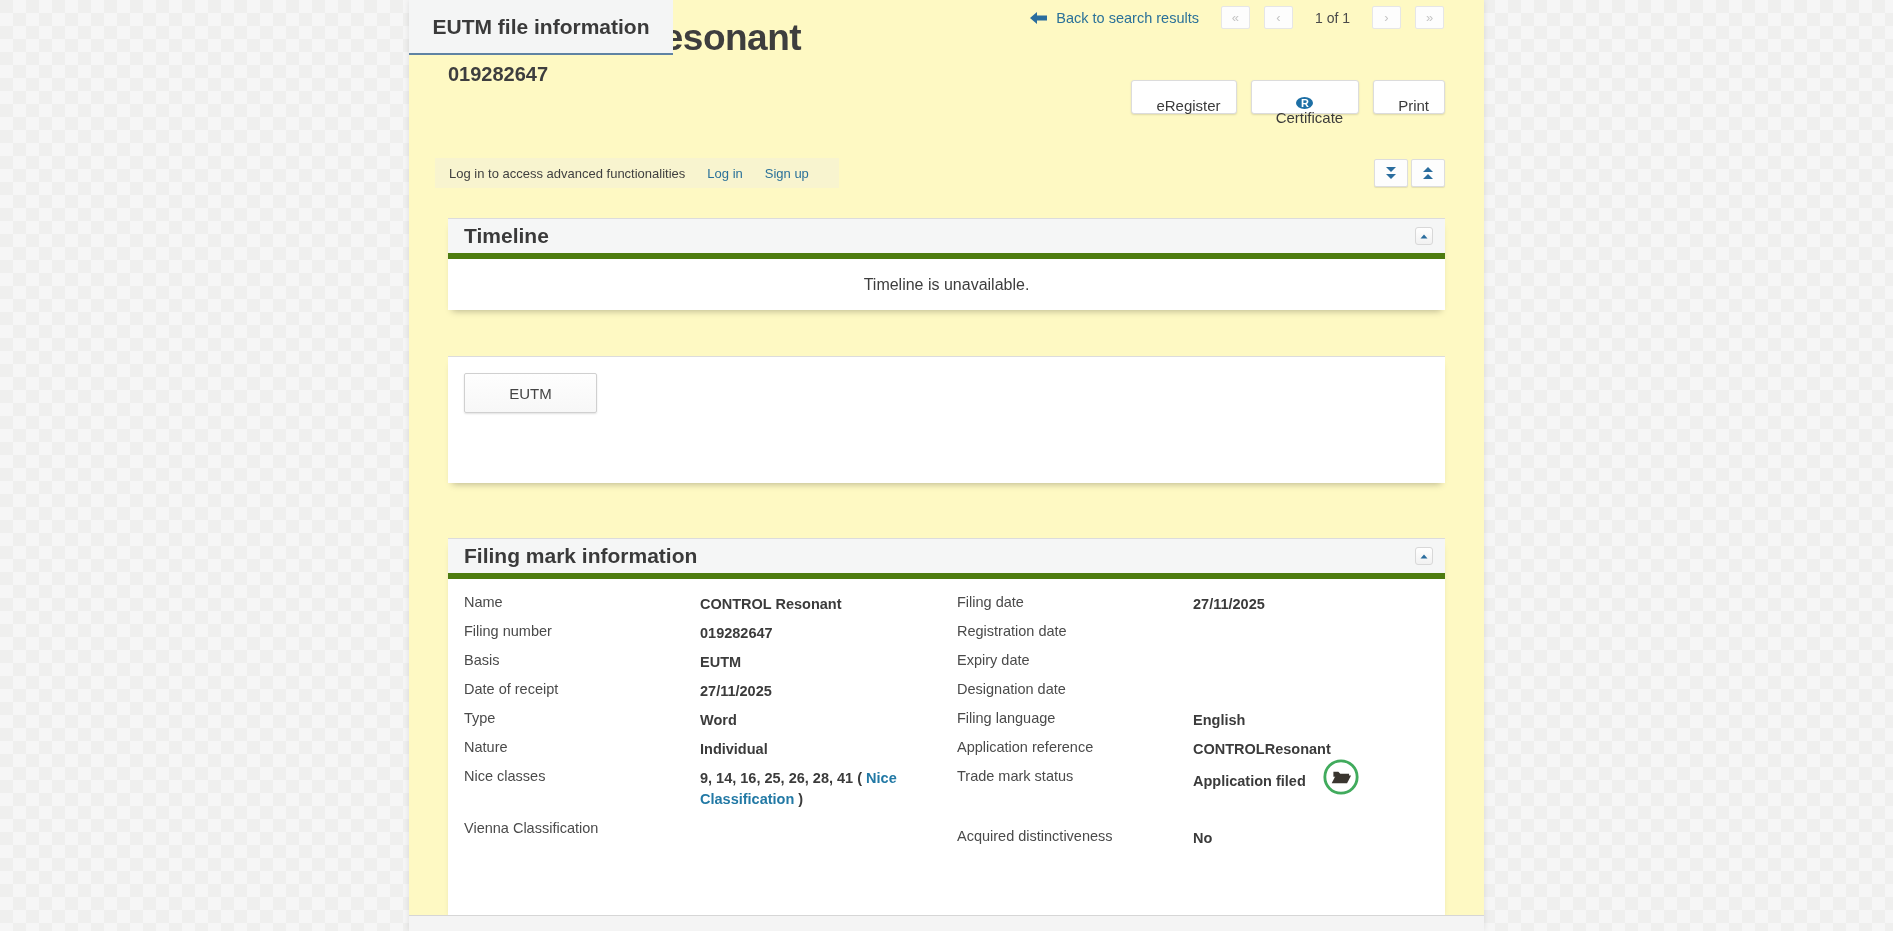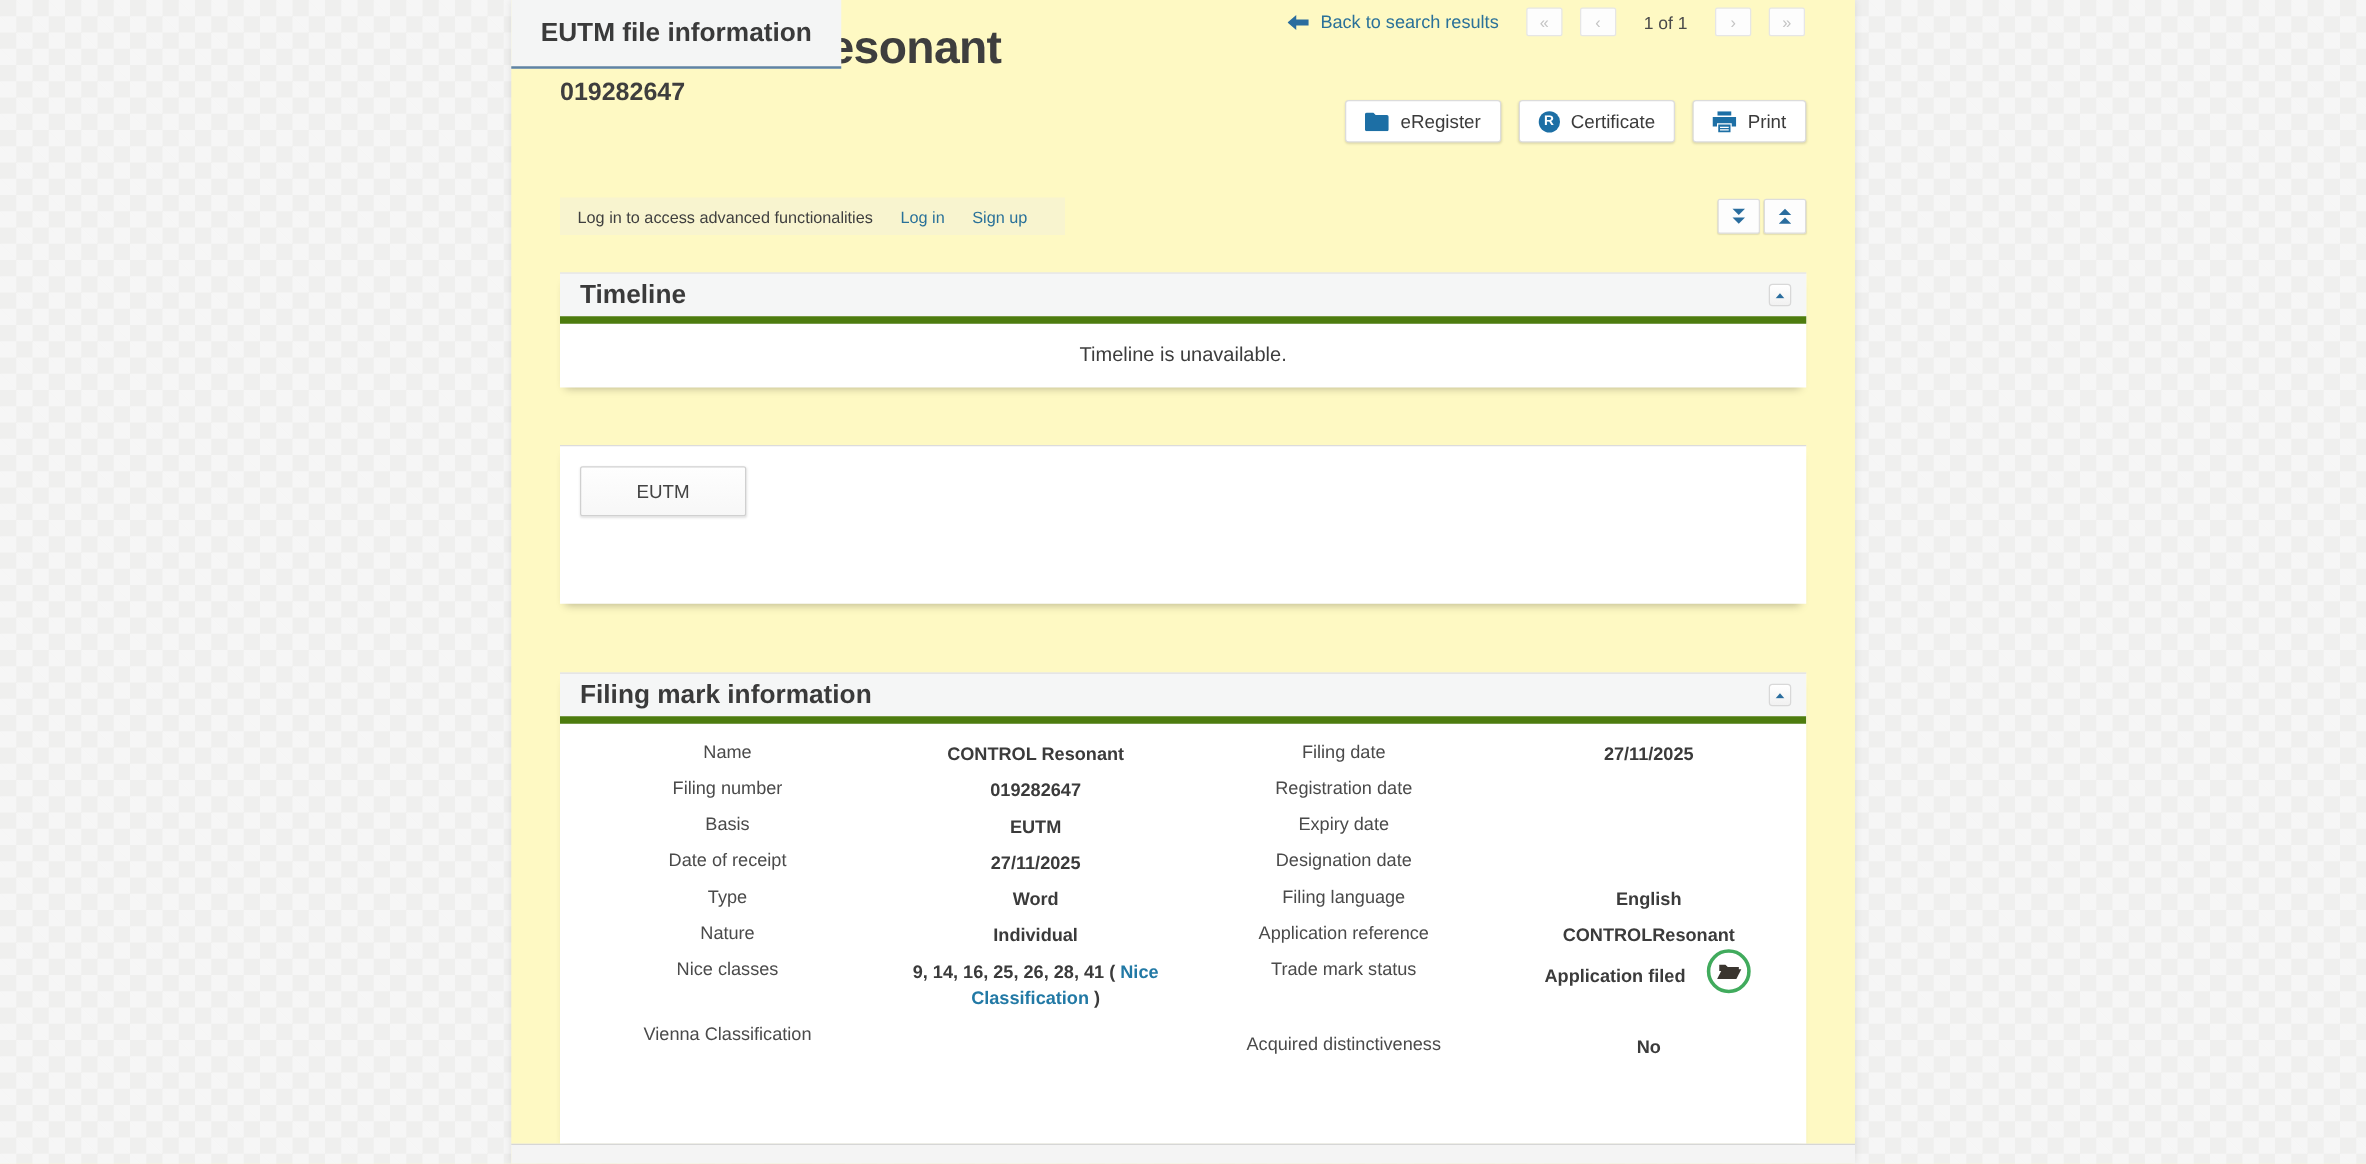--- a/index.html
+++ b/index.html
@@ -42,29 +42,29 @@
   }
   .pager-count { font-size:14px; color:#4a4a4a; margin-left:22px; }
   .pager-btn.next-group { margin-left:22px; }
   .title-block { padding:17px 0 0 39px; }
   .tm-title { font-size:37px; font-weight:700; color:#3e3e3e; letter-spacing:-.5px; line-height:1.15; }
   .tm-number { font-size:20px; font-weight:700; color:#3e3e3e; margin-top:3px; }
   .action-buttons { position:absolute; top:80px; right:39px; display:flex; }
   .action-btn {
     display:flex; align-items:center; height:33px; padding:16px 15px; margin-left:14px;
     background:#fff; border:1px solid #dcdcdc; border-radius:3px;
-    box-shadow:0 1px 2px rgba(0,0,0,.13); cursor:pointer;
+    box-shadow:0 1px 2px rgba(0,0,0,.13); cursor:pointer;flex-direction:column;
   }
   .action-btn .btn-label { font-size:15px; color:#3b3b3b; margin-left:9px; }
   .r-badge {
     width:17px; height:17px; border-radius:50%; background:#1d6fa5; color:#fff;
     font-size:11px; font-weight:700; display:flex; align-items:center; justify-content:center;
   }
   .login-bar {
-    position:absolute; left:39px; top:158px; width:404px; height:30px;
+    position:absolute; left:26px; top:158px; width:404px; height:30px;
     background:#f8f4cf; display:flex; align-items:center; padding:0 14px;
   }
   .login-msg { font-size:13px; color:#3f3f3f; }
   .login-link { font-size:13px; color:#2a7199; margin-left:22px; cursor:pointer; text-decoration:none; }
   .toggle-all { position:absolute; top:159px; right:39px; display:flex; }
   .toggle-btn {
     width:34px; height:28px; background:#fdfdfd; border:1px solid #ddd; border-radius:2px;
     box-shadow:0 1px 1px rgba(0,0,0,.10); margin-left:3px;
     display:flex; align-items:center; justify-content:center; cursor:pointer;
   }
@@ -89,21 +89,21 @@
   .timeline-msg { font-size:16px; color:#3d3d3d; }
   .section-actions { margin-top:46px; height:127px; }
   .actions-body { padding:16px 0 0 16px; }
   .eutm-tab-btn {
     width:133px; height:40px; background:linear-gradient(#fefefe,#f7f7f7);
     border:1px solid #d0d0d0; border-radius:2px; box-shadow:0 1px 2px rgba(0,0,0,.12);
     font-size:15px; color:#444; display:flex; align-items:center; justify-content:center;
     cursor:pointer;
   }
   .section-trademark { margin-top:55px; height:377px; overflow:hidden; }
-  .fields { display:flex; padding:13px 0 0 16px;text-align:center; }
+  .fields { display:flex; padding:13px 0 0 16px; }
   .fcol { width:50%; }
   .fcol-left { width:493px; }
   .fcol-right { flex:1; }
   .frow { display:flex; min-height:29px; align-items:flex-start; }
   .frow.tall { min-height:52px; }
   .frow.spaced { margin-top:12px; }
   .frow.status-row { min-height:48px; }
   .flabel { width:236px; font-size:14.5px; color:#4a4a4a; padding-top:2px; flex-shrink:0; }
   .fvalue { flex:1; font-size:14.5px; font-weight:700; color:#3b3b3b; padding-top:2px; line-height:1.45; }
   .field-link { color:#2279a5; font-weight:700; text-decoration:none; cursor:pointer; }

